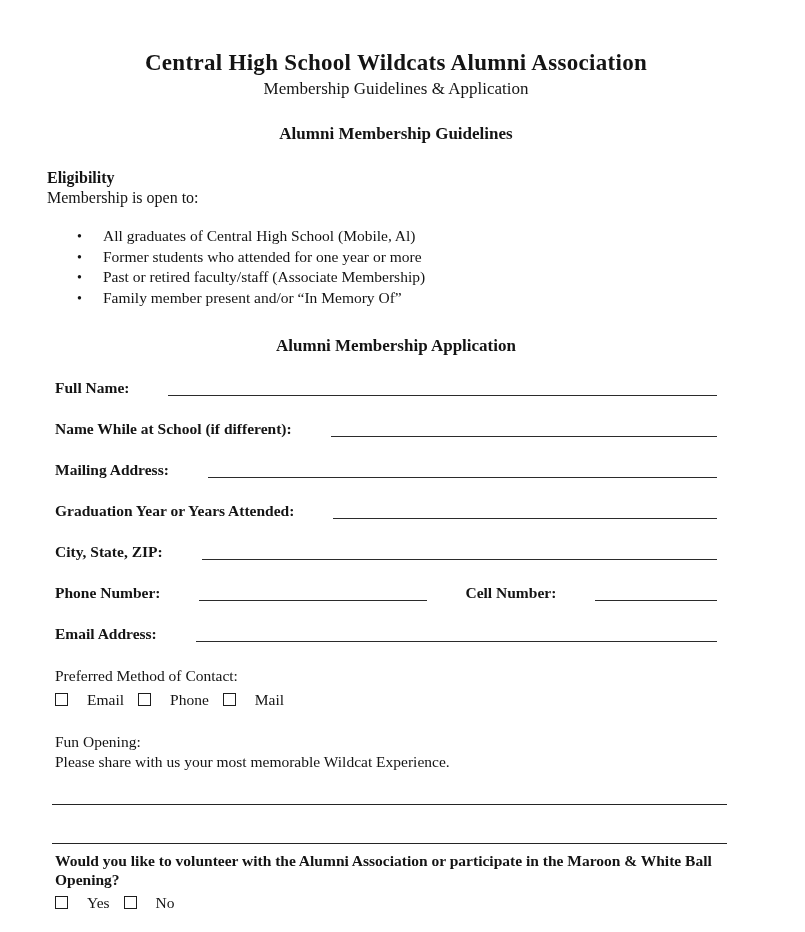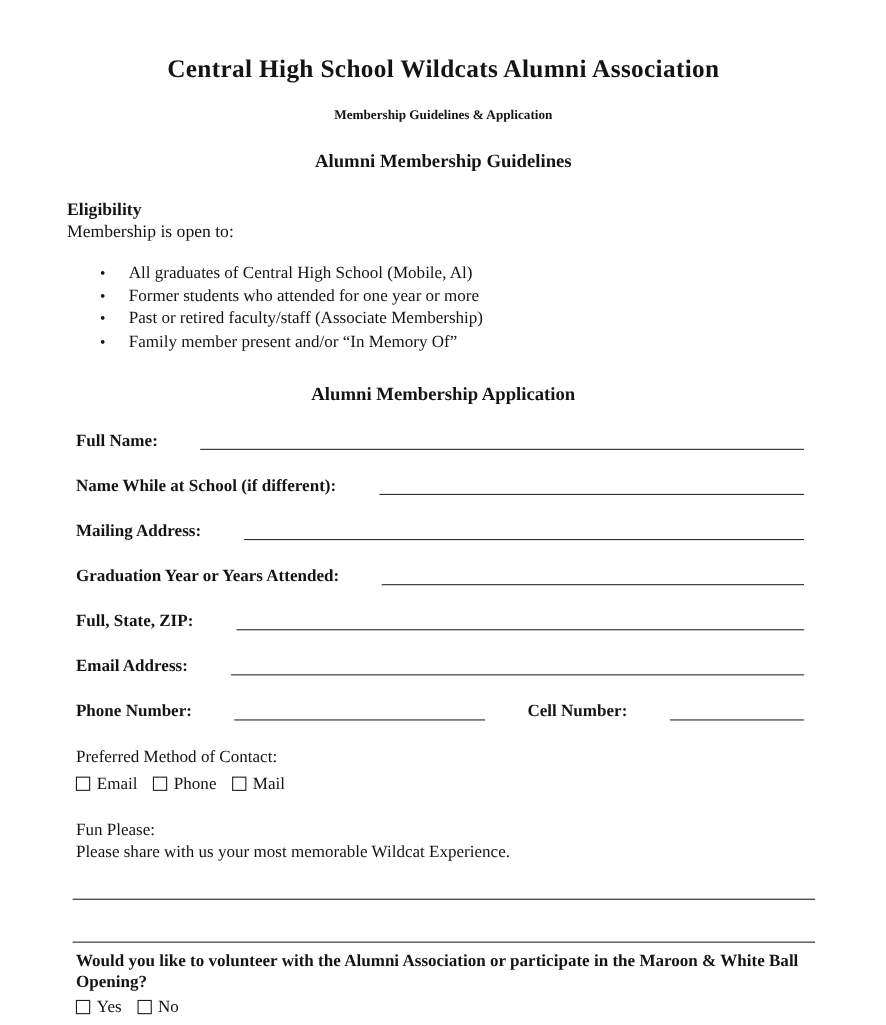--- a/index.html
+++ b/index.html
@@ -11,34 +11,34 @@
     width: 805px;
     height: 932px;
     overflow: hidden;
     font-family: "Liberation Serif", "DejaVu Serif", serif;
     color: #141414;
   }
   .page {
     box-sizing: border-box;
     width: 805px;
     height: 932px;
-    padding: 50px 60px 16px 61px;
+    padding: 50px 60px 16px 47px;
   }
   .center { text-align: center; }
 
   .title {
     font-size: 23px;
     font-weight: bold;
     letter-spacing: 0.3px;
     line-height: 1.15;
   }
   .subtitle {
-    font-size: 12px;
-    font-weight: bold;
-    margin-top: 21px;
+    font-size: 17px;
+    font-weight: normal;
+    margin-top: 3px;
   }
   .section-heading {
     font-size: 17px;
     font-weight: bold;
     margin-top: 25px;
   }
   .eligibility {
     margin-top: 24px;
     font-size: 16px;
     line-height: 1.25;
@@ -95,21 +95,21 @@
 
   .cbrow {
     margin-top: 4px;
     display: flex;
     gap: 14px;
     align-items: center;
   }
   .cbitem {
     display: inline-flex;
     align-items: center;
-    gap: 6px;
+    gap: 19px;
   }
   .cb {
     display: inline-block;
     width: 11px;
     height: 11px;
     border: 1.6px solid #1d1d1d;
     background: #fff;
   }
 
   .memline {
@@ -183,33 +183,33 @@
       <span class="lbl">Mailing Address:</span>
       <span class="line"></span>
     </div>
 
     <div class="row">
       <span class="lbl">Graduation Year or Years Attended:</span>
       <span class="line"></span>
     </div>
 
     <div class="row">
-      <span class="lbl">Full, State, ZIP:</span>
-      <span class="line"></span>
-    </div>
-
-    <div class="row">
-      <span class="lbl">Email Address:</span>
+      <span class="lbl">City, State, ZIP:</span>
       <span class="line"></span>
     </div>
 
     <div class="row">
       <span class="lbl">Phone Number:</span>
       <span class="line fixed" style="width:228px;"></span>
       <span class="lbl lbl2">Cell Number:</span>
+      <span class="line"></span>
+    </div>
+
+    <div class="row">
+      <span class="lbl">Email Address:</span>
       <span class="line"></span>
     </div>
 
     <div class="sub-block">
       <div class="h">Preferred Method of Contact:</div>
       <div class="cbrow">
         <span class="cbitem">
             <span class="cb"></span>
             <span>Email</span>
           </span>
@@ -218,21 +218,21 @@
             <span>Phone</span>
           </span>
         <span class="cbitem">
             <span class="cb"></span>
             <span>Mail</span>
           </span>
       </div>
     </div>
 
     <div class="sub-block">
-      <div class="h">Fun Please:</div>
+      <div class="h">Fun Opening:</div>
       <div class="h">Please share with us your most memorable Wildcat Experience.</div>
     </div>
   </div>
 
   <div class="memline first"></div>
   <div class="memline" style="margin-top:19px;"></div>
 
   <div class="volunteer-q">Would you like to volunteer with the Alumni Association or participate in the Maroon &amp; White Ball Opening?</div>
   <div class="cbrow vol-cb">
     <span class="cbitem">

